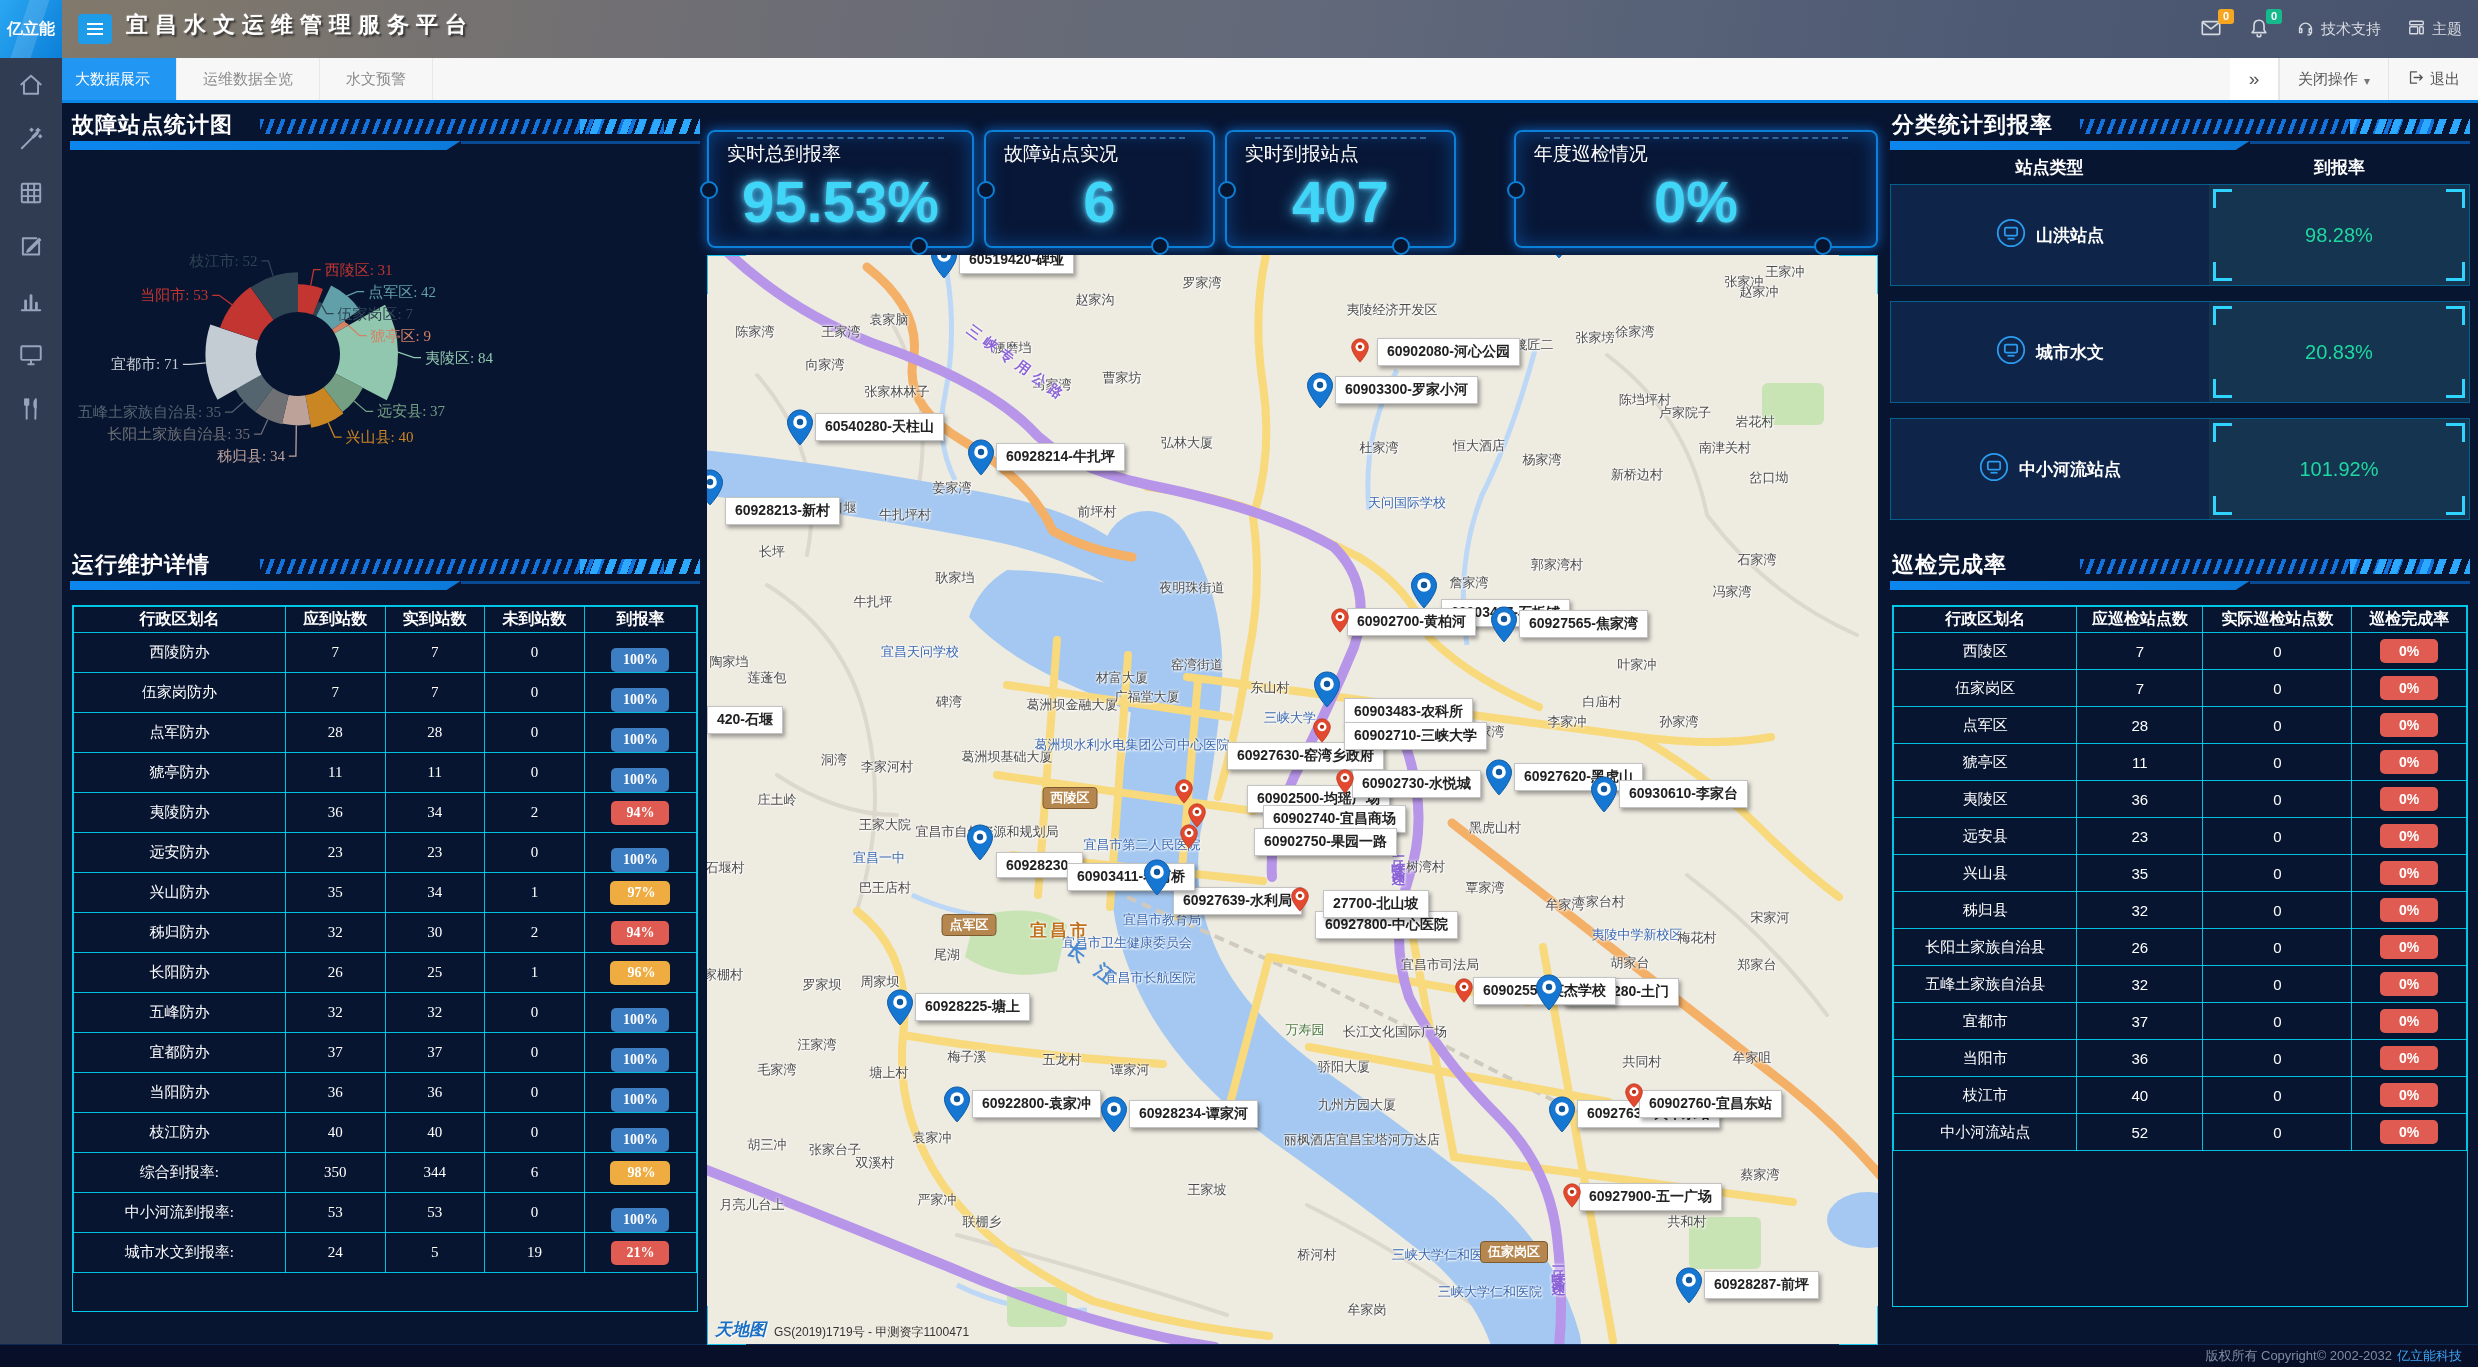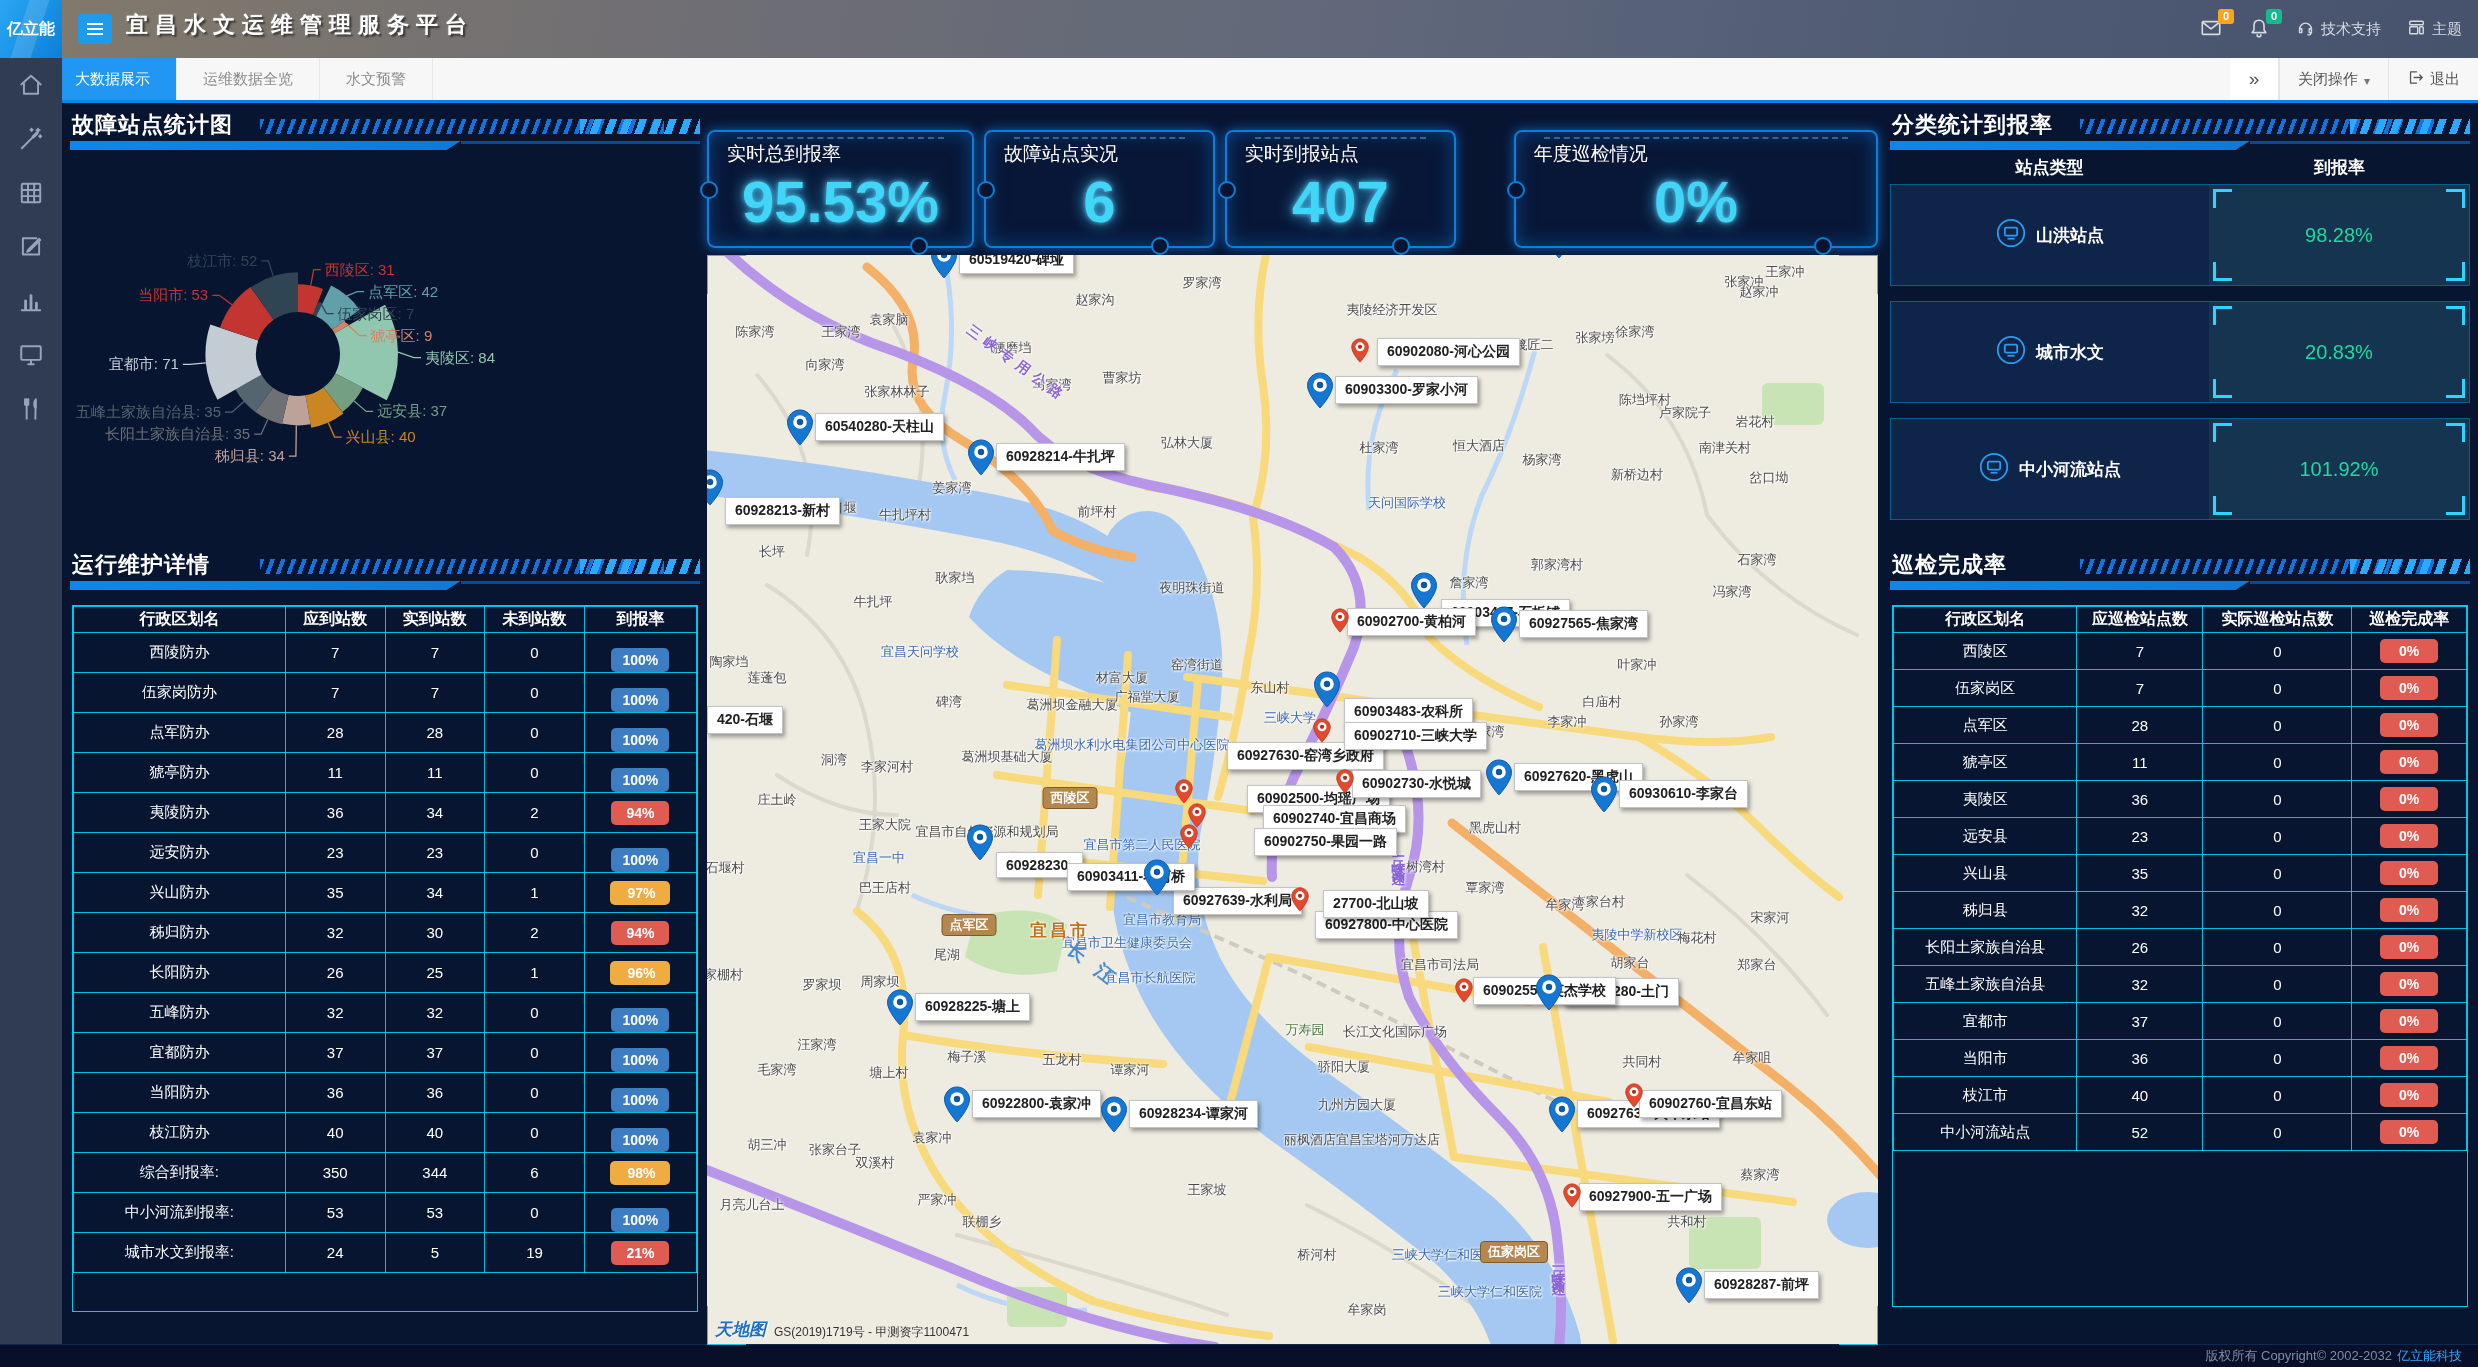--- a/index.html
+++ b/index.html
@@ -45,21 +45,21 @@
   .sec-title .t{position:absolute;left:2px;top:0;color:#fff;font-size:22px;font-weight:bold;letter-spacing:1px;}
   .sec-title .hatch{position:absolute;left:190px;right:36px;top:9px;height:15px;
     background:repeating-linear-gradient(110deg,rgba(20,120,230,.95) 0 4px,transparent 4px 10px);}
   .sec-title .hatch2{position:absolute;right:0;top:9px;width:120px;height:15px;
     background:repeating-linear-gradient(110deg,#2da8ff 0 7px,transparent 7px 14px);}
   .sec-title .bar{position:absolute;left:0;top:31px;height:9px;width:62%;
     background:linear-gradient(90deg,#0c86ee,#0b7ada);
     clip-path:polygon(0 0,100% 0,calc(100% - 14px) 100%,0 100%);}
   .sec-title .bar2{position:absolute;left:62%;right:0;top:31px;height:3px;background:#0a4a94;}
   
-  .left-panel{position:absolute;left:8px;top:10px;width:630px;bottom:0;}
+  .left-panel{position:absolute;left:8px;top:10px;width:630px;bottom:0;font-family:Liberation Serif, serif;}
   .right-panel{position:absolute;right:8px;top:10px;width:580px;bottom:8px;}
   
   .tbl-box{position:absolute;left:2px;right:2px;border:1px solid rgba(0,222,255,.9);padding:0;}
   table.dash{width:100%;border-collapse:collapse;}
   table.dash th,table.dash td{border:1px solid rgba(0,222,255,.85);color:#fff;text-align:center;padding:0 2px;}
   table.dash th{font-size:16px;font-weight:bold;height:25px;}
   #maint-table td{height:39px;font-size:15px;}
   #insp-table td{height:36px;font-size:15px;}
   #maint-table th:nth-child(1){width:34%;} #maint-table th:nth-child(2),#maint-table th:nth-child(3),#maint-table th:nth-child(4){width:16%;} #maint-table th:nth-child(5){width:18%;}
   #insp-table th:nth-child(1){width:32%;} #insp-table th:nth-child(2){width:22%;} #insp-table th:nth-child(3){width:26%;} #insp-table th:nth-child(4){width:20%;}

